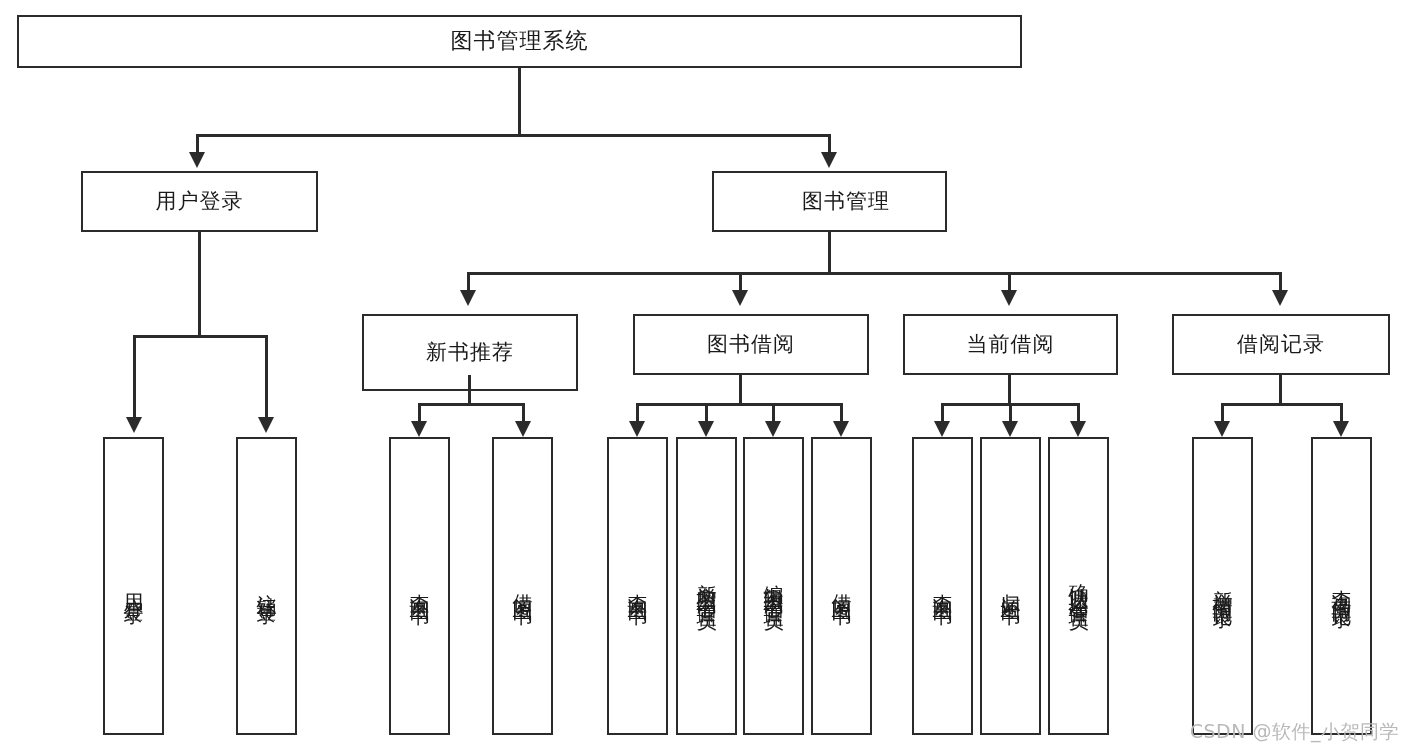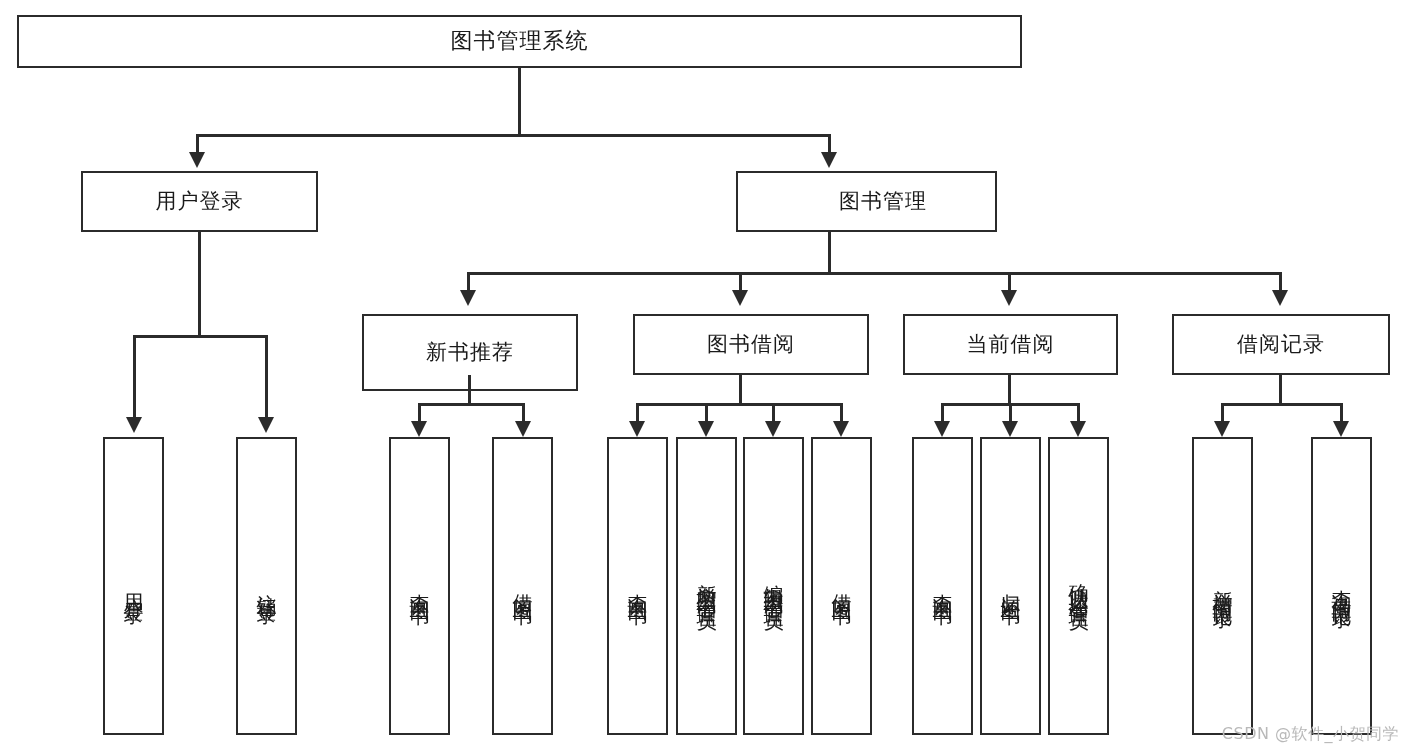--- a/index.html
+++ b/index.html
@@ -57,21 +57,21 @@
     width:0;height:0;
     border-left:8px solid transparent;
     border-right:8px solid transparent;
     border-top:16px solid #2b2b2b;
   }
   
   #watermark{
     position:absolute;
     right:6px;
     bottom:2px;
-    font-size:16px;
+    font-size:19px;
     color:#b9b9b9;
     letter-spacing:0.5px;
     white-space:nowrap;
     pointer-events:none;
   }
 </style>
 </head>
 <body>
 
 <div id="canvas">
@@ -86,21 +86,21 @@
 
   <div class="ln v" style="left:196px;top:134px;height:20px;"></div>
   <div class="arrow" style="left:189px;top:152px;"></div>
 
   <div class="ln v" style="left:828px;top:134px;height:20px;"></div>
   <div class="arrow" style="left:821px;top:152px;"></div>
 
   <div class="node horizontal" style="left:81px;top:171px;width:237px;height:61px;">
     <span>用户登录</span>
   </div>
-  <div class="node horizontal" style="left:736px;top:171px;width:261px;height:61px;padding-left:33px;">
+  <div class="node horizontal" style="left:712px;top:171px;width:235px;height:61px;padding-left:33px;">
     <span>图书管理</span>
   </div>
 
   <div class="ln v" style="left:198px;top:232px;height:103px;"></div>
   <div class="ln h" style="left:133px;top:335px;width:135px;"></div>
   <div class="ln v" style="left:133px;top:335px;height:84px;"></div>
   <div class="arrow" style="left:126px;top:417px;"></div>
   <div class="ln v" style="left:265px;top:335px;height:84px;"></div>
   <div class="arrow" style="left:258px;top:417px;"></div>
 

